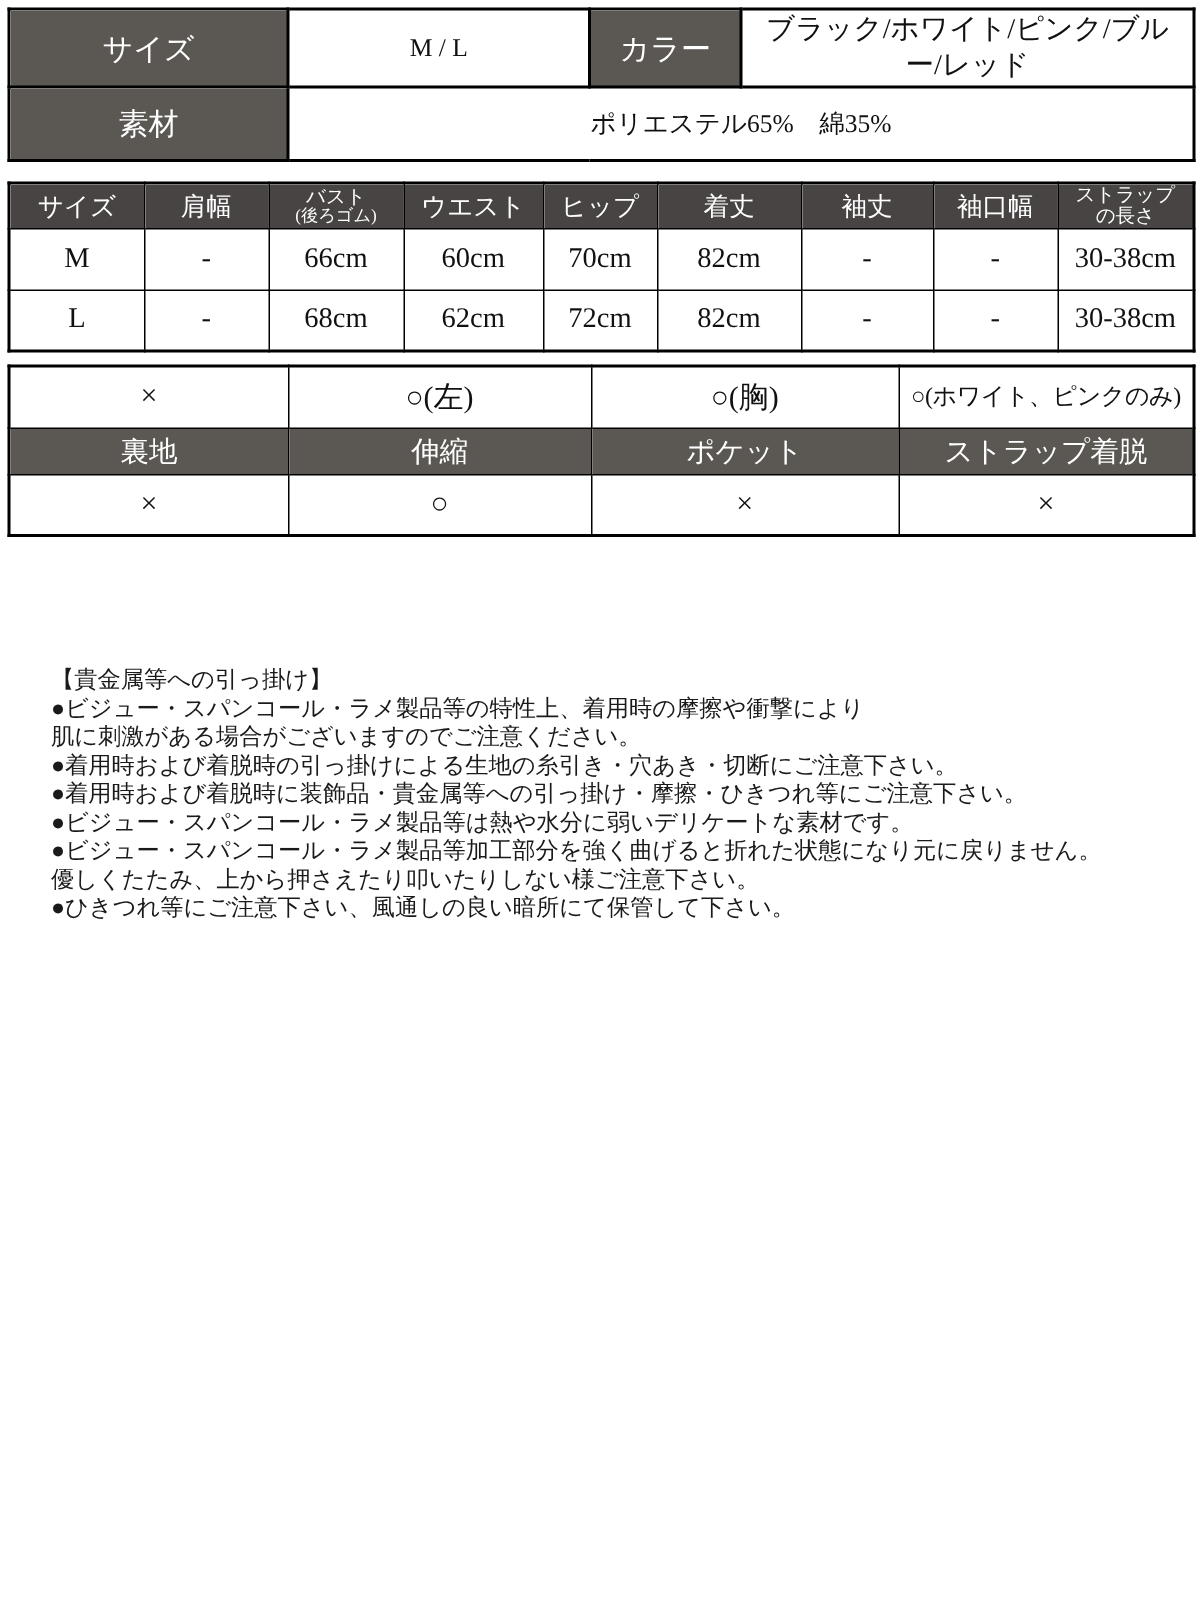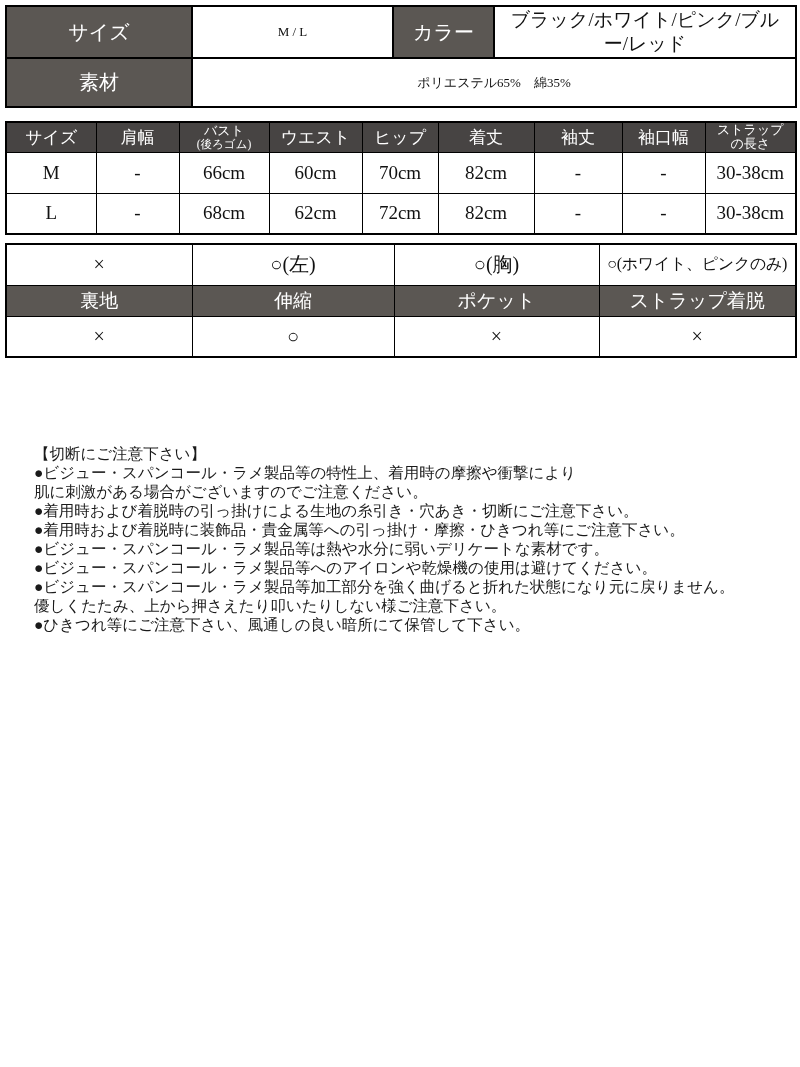--- a/index.html
+++ b/index.html
@@ -30,21 +30,21 @@
     overflow: hidden;
   }
   
   .spec-table { top: 5px; }
   .spec-table th, .spec-table td { border-width: 2px; }
   .spec-table .hcell {
     background: var(--header-bg, #5b5753);
     color: var(--header-text, #fff);
     font-size: 20px;
   }
-  .spec-table td.vcell { font-size: 13px; }
+  .spec-table td.vcell { font-size: 17px; }
   .spec-table td.vcell-wrap { font-size: 19px; line-height: 1.25; padding: 0 8px; }
   .spec-table tr.r1 { height: 52px; }
   .spec-table tr.r2 { height: 49px; }
   
   .size-chart { top: 121px; }
   .size-chart th {
     background: var(--dark-header-bg, #474443);
     color: var(--header-text, #fff);
     font-size: 17px;
   }
@@ -180,25 +180,24 @@
     <tr>
       <td>×</td>
       <td>○</td>
       <td>×</td>
       <td>×</td>
     </tr>
   </tbody>
     </table>
 
   <div class="care-notes">
-    <span class="line">【切断にご注意下さい】</span>
+    <span class="line">【貴金属等への引っ掛け】</span>
     <span class="line">●ビジュー・スパンコール・ラメ製品等の特性上、着用時の摩擦や衝撃により</span>
     <span class="line">肌に刺激がある場合がございますのでご注意ください。</span>
     <span class="line">●着用時および着脱時の引っ掛けによる生地の糸引き・穴あき・切断にご注意下さい。</span>
     <span class="line">●着用時および着脱時に装飾品・貴金属等への引っ掛け・摩擦・ひきつれ等にご注意下さい。</span>
     <span class="line">●ビジュー・スパンコール・ラメ製品等は熱や水分に弱いデリケートな素材です。</span>
-    <span class="line">●ビジュー・スパンコール・ラメ製品等へのアイロンや乾燥機の使用は避けてください。</span>
     <span class="line">●ビジュー・スパンコール・ラメ製品等加工部分を強く曲げると折れた状態になり元に戻りません。</span>
     <span class="line">優しくたたみ、上から押さえたり叩いたりしない様ご注意下さい。</span>
     <span class="line">●ひきつれ等にご注意下さい、風通しの良い暗所にて保管して下さい。</span>
   </div>
 
 </div>
 
 </body></html>

